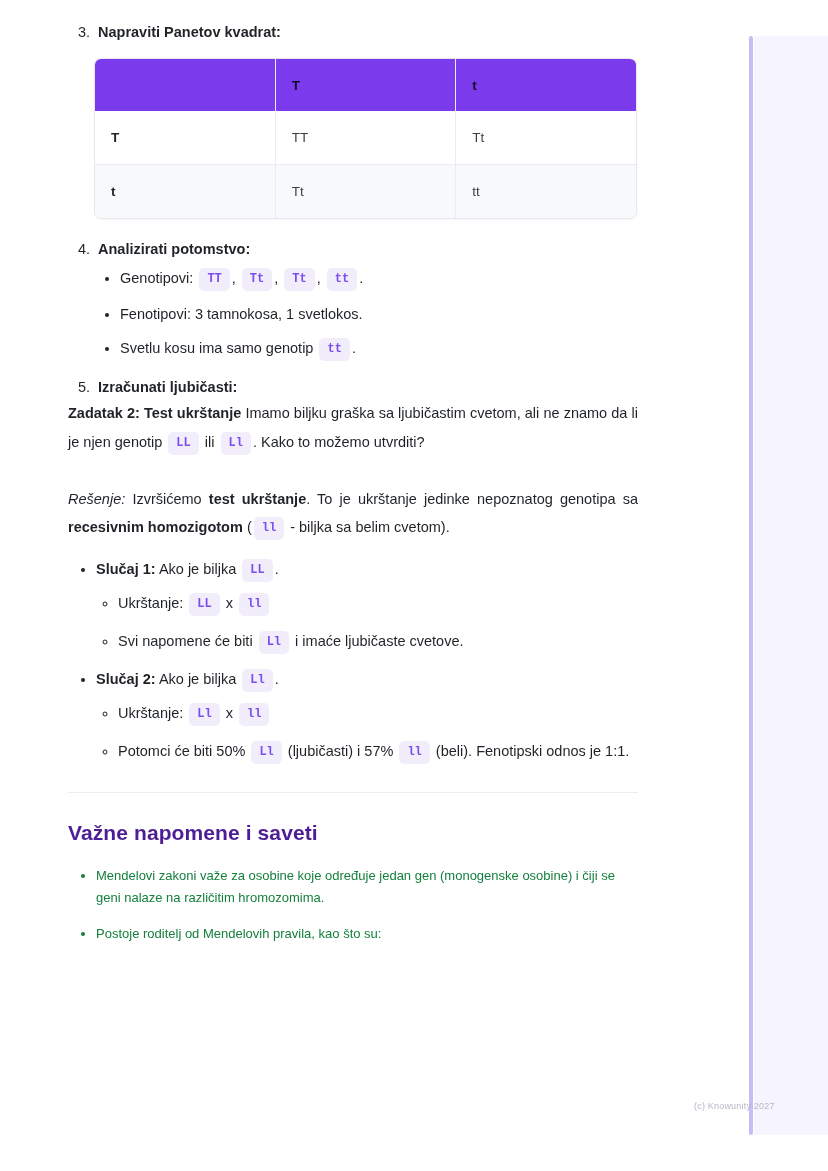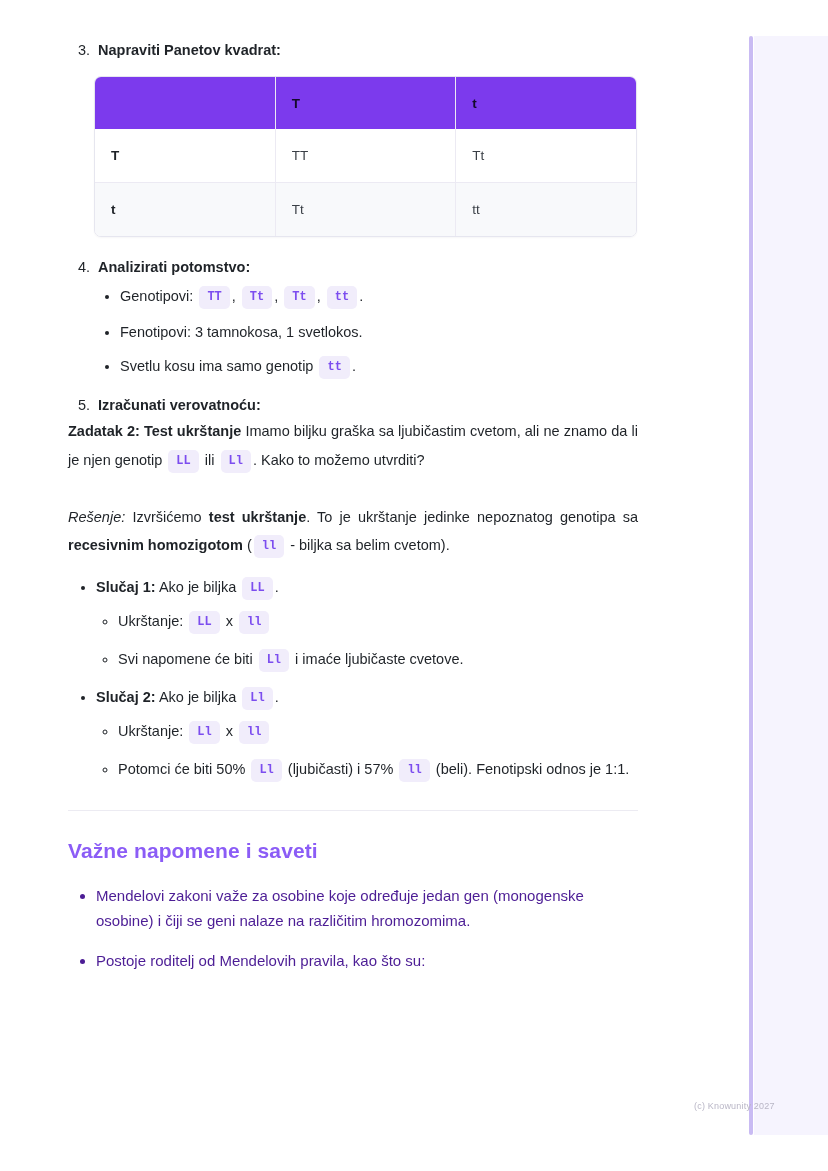--- a/index.html
+++ b/index.html
@@ -36,21 +36,21 @@
     background: #c9bbf3;
     border-radius: 2px;
   }
 
   
   #doc {
     position: absolute;
     top: 0;
     left: 0;
     width: 700px;
-    padding: 42px 62px 0 68px;
+    padding: 24px 62px 0 68px;
     box-sizing: border-box;
   }
 
   
   ol.steps {
     margin: 0;
     padding: 0 0 0 26px;
     list-style: decimal;
     font-size: 14.5px;
   }
@@ -184,36 +184,36 @@
     border: none;
     border-top: 1px solid #ecebf2;
     margin: 28px 0 28px 0;
     width: 100%;
   }
 
   
   h2.section-title {
     font-size: 21px;
     font-weight: 700;
-    color: #8b5cf6;
+    color: #4c1d95;
     margin: 0 0 20px 0;
     letter-spacing: .1px;
   }
 
   
   ul.notes {
     margin: 0;
     padding-left: 28px;
     list-style: disc;
   }
   ul.notes > li {
-    font-size: 15px;
+    font-size: 13px;
     line-height: 1.72;
     margin-bottom: 14px;
-    color: #4c1d95;
+    color: #15803d;
   }
 
   
   .math {
     font-family: "Liberation Serif", "DejaVu Serif", serif;
     font-size: 15px;
   }
   .math .mvar { font-style: italic; }
   .frac {
     display: inline-block;
@@ -293,21 +293,21 @@
         </li>
         <li>Fenotipovi: 3 tamnokosa, 1 svetlokos.</li>
         <li>
           <span>Svetlu kosu ima samo genotip</span>
           <code class="chip">tt</code><span>.</span>
         </li>
       </ul>
     </li>
 
     <li>
-      <span class="step-title">Izračunati verovatnoću:</span>
+      <span class="step-title">Izračunati ljubičasti:</span>
     </li>
   </ol>
 
   <p class="para">
     <span class="b">Zadatak 2: Test ukrštanje</span>
     <span>Imamo biljku graška sa ljubičastim cvetom, ali ne znamo da li je njen genotip</span>
     <code class="chip">LL</code>
     <span>ili</span>
     <code class="chip">Ll</code><span>. Kako to možemo utvrditi?</span>
   </p>

